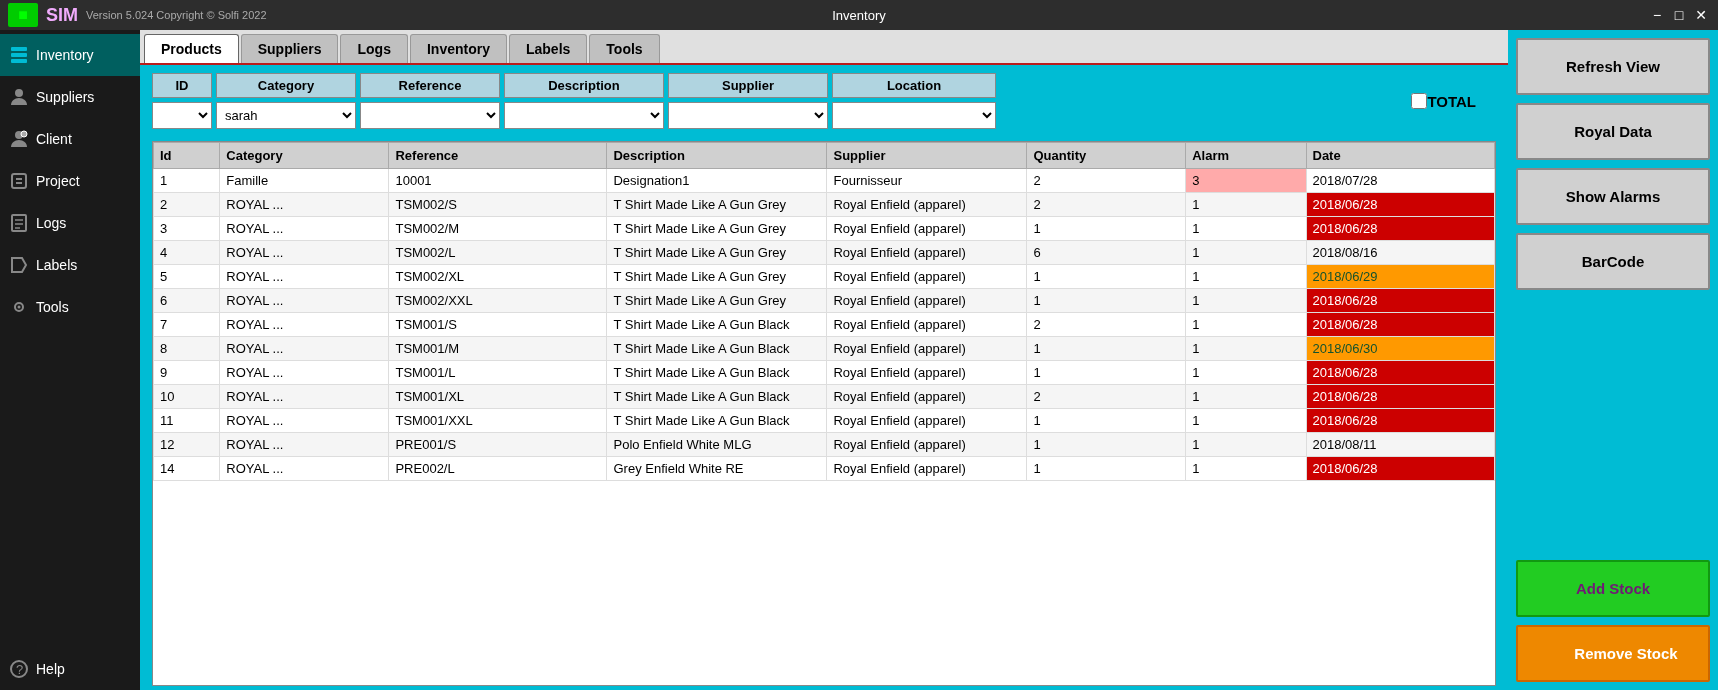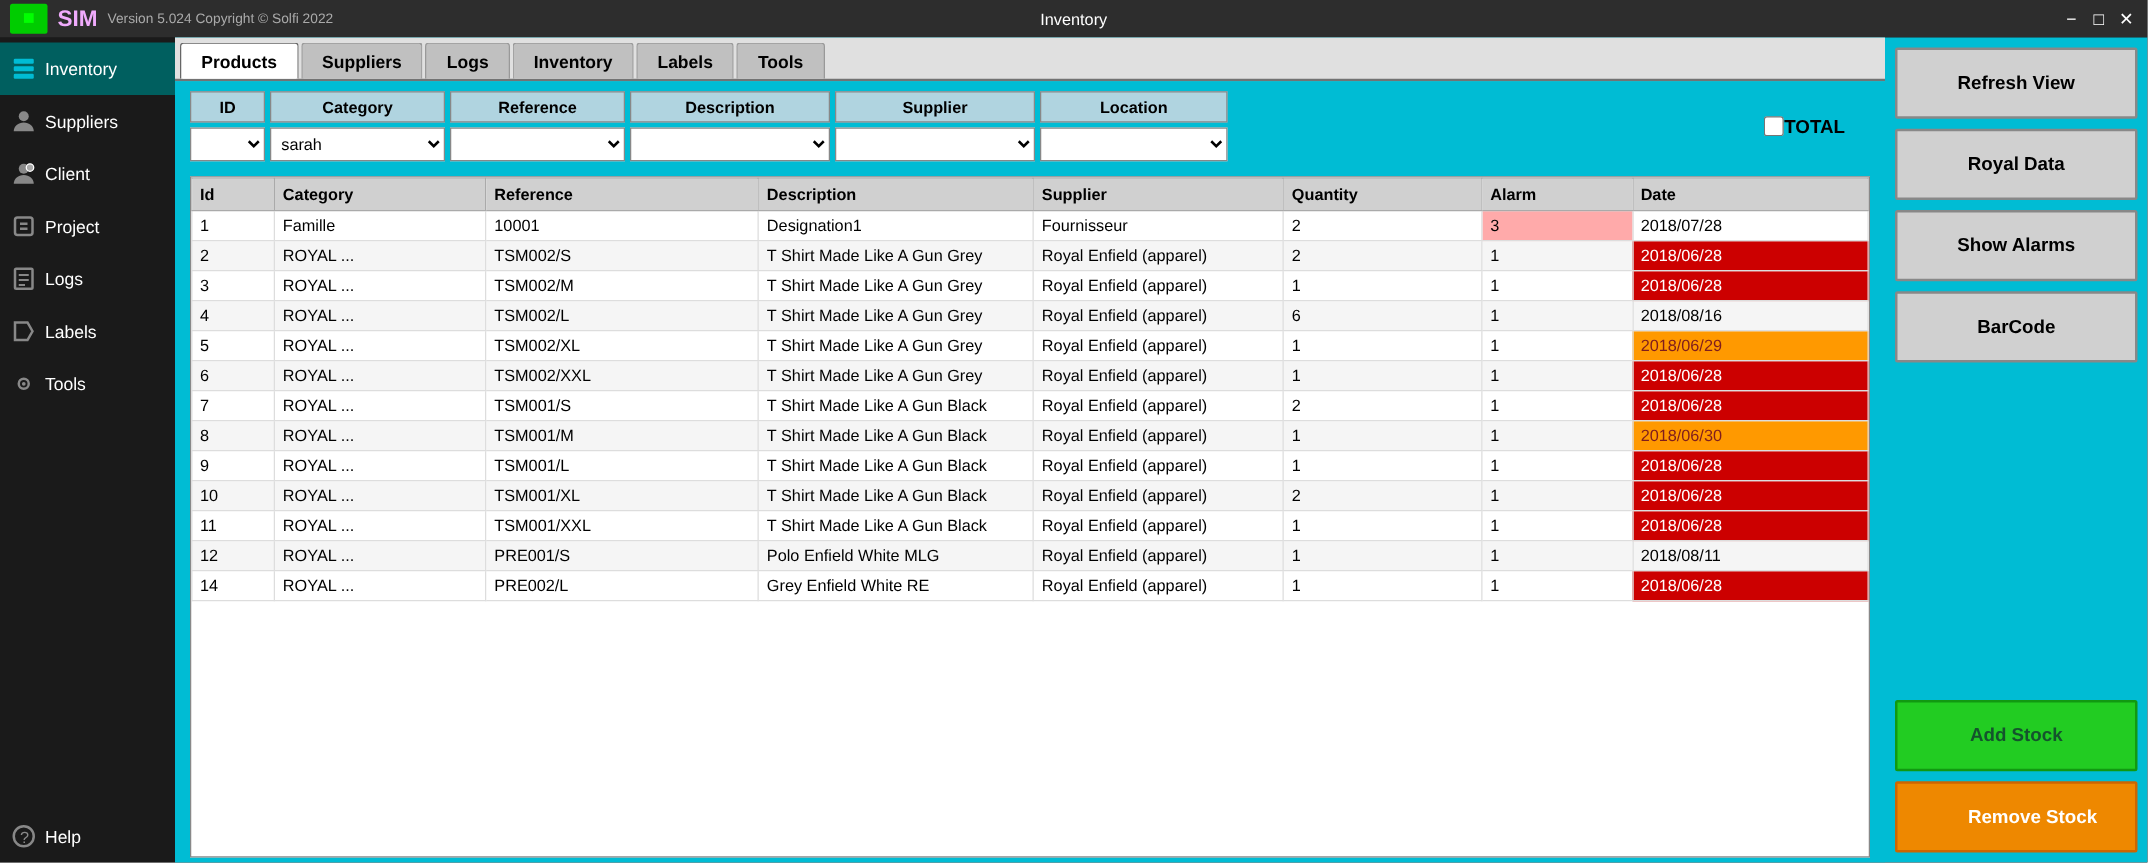--- a/index.html
+++ b/index.html
@@ -65,21 +65,21 @@
       display: flex;
       flex-direction: column;
     }
 
     
     .tab-bar {
       display: flex;
       background: #e0e0e0;
       padding: 4px 4px 0 4px;
       gap: 2px;
-      border-bottom: 2px solid #737373;
+      border-bottom: 2px solid #b91c1c;
     }
     .tab {
       padding: 6px 16px;
       background: #c0c0c0;
       border: 1px solid #999;
       border-bottom: none;
       cursor: pointer;
       font-size: 14px;
       font-weight: bold;
       border-radius: 3px 3px 0 0;
@@ -117,21 +117,21 @@
       padding: 4px 4px;
       font-size: 13px;
       background: white;
       min-width: 60px;
     }
     .filter-col.id { width: 60px; }
     .filter-col.category { width: 140px; }
     .filter-col.reference { width: 140px; }
     .filter-col.description { width: 160px; }
     .filter-col.supplier { width: 160px; }
-    .filter-col.location { width: 150px; }
+    .filter-col.location { width: 164px; }
 
     
     .total-area {
       margin-left: auto;
       display: flex;
       align-items: center;
       gap: 0;
       font-size: 15px;
       font-weight: bold;
       color: black;
@@ -171,42 +171,42 @@
       z-index: 1;
     }
     tbody tr { cursor: pointer; }
     tbody tr:nth-child(even) { background: #f5f5f5; }
     tbody tr:nth-child(odd) { background: white; }
     td {
       border: 1px solid #ddd;
       padding: 4px 6px;
     }
     .date-red { background: #cc0000; color: white; }
-    .date-orange { background: #ff9900; color: #7f1d1d; }
+    .date-orange { background: #ff9900; color: #14532d; }
 
     
     .right-panel {
       width: 210px;
       background: #00bcd4;
       display: flex;
       flex-direction: column;
       padding: 8px;
       gap: 8px;
     }
     .right-btn {
       padding: 18px 8px;
       font-size: 15px;
       font-weight: bold;
       text-align: center;
       background: #d0d0d0;
       border: 2px solid #888;
       cursor: pointer;
       border-radius: 2px;
     }
-    .right-btn.green { background: #22cc22; color: #14532d; border-color: #119911; }
+    .right-btn.green { background: #22cc22; color: #701a75; border-color: #119911; }
     .right-btn.orange { background: #ee8800; color: white; border-color: #cc6600; padding-left: 34px; }
 
     
     ::-webkit-scrollbar { width: 12px; }
     ::-webkit-scrollbar-track { background: #e0e0e0; }
     ::-webkit-scrollbar-thumb { background: #888; border: 2px solid #e0e0e0; }
   </style>
 </head>
 <body>
 

